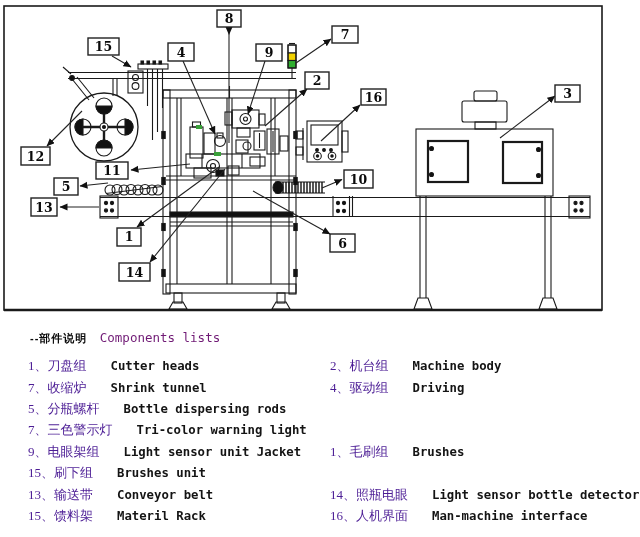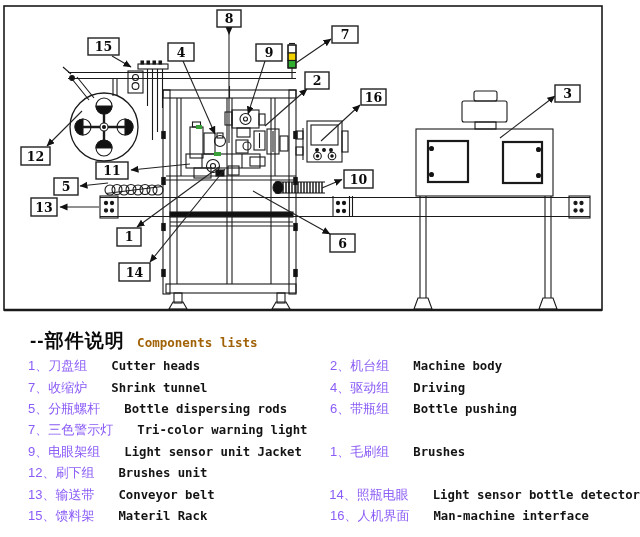--- a/index.html
+++ b/index.html
@@ -1,29 +1,29 @@
 <!DOCTYPE html>
 <html><head>
 <meta charset="utf-8">
 <style>
   html,body{margin:0;padding:0;background:#fff;}
   body{width:640px;height:537px;position:relative;overflow:hidden;
        font-family:"Liberation Sans",sans-serif;color:#111;}
   #diagram{position:absolute;left:0;top:0;}
   .components{position:absolute;left:0;top:324px;width:640px;}
   .heading{position:absolute;left:30px;top:4px;white-space:nowrap;}
-  .heading .zh{font-size:19px;font-weight:bold;color:#0a0a0a;letter-spacing:1px;}
+  .heading .zh{font-size:11px;font-weight:bold;color:#0a0a0a;letter-spacing:1px;}
   .heading .en{font-family:"DejaVu Sans Mono","Liberation Mono",monospace;
-               font-size:12.5px;font-weight:bold;margin-left:8px;color:#a16207;}
+               font-size:12.5px;font-weight:normal;margin-left:8px;color:#701a75;}
   .rows{position:absolute;left:0;top:31px;width:640px;}
   .row{display:flex;height:21.4px;align-items:center;}
   .cell{white-space:nowrap;}
   .cell.left{width:302px;padding-left:28px;}
   .cell.right{flex:1;}
-  .zh-item{font-size:13px;color:#8b5cf6;}
+  .zh-item{font-size:13px;color:#4c1d95;font-family:Liberation Serif, serif;}
   .en-item{font-family:"DejaVu Sans Mono","Liberation Mono",monospace;
            font-size:12.3px;font-weight:bold;color:#141414;margin-left:24px;}
   svg text.callout-num{font-family:"DejaVu Serif","Liberation Serif",serif;
                        font-size:12.5px;font-weight:bold;fill:#0a0a0a;}
 </style>
 </head>
 <body>
 
 <svg id="diagram" width="640" height="324" viewBox="0 0 640 324" fill="none" stroke="#1a1a1a" stroke-width="1.1">
   <defs>
@@ -320,31 +320,30 @@
     <div class="row">
       <div class="cell left"><span class="zh-item">1、刀盘组</span><span class="en-item">Cutter heads</span></div>
       <div class="cell right"><span class="zh-item">2、机台组</span><span class="en-item">Machine body</span></div>
     </div>
     <div class="row">
       <div class="cell left"><span class="zh-item">7、收缩炉</span><span class="en-item">Shrink tunnel</span></div>
       <div class="cell right"><span class="zh-item">4、驱动组</span><span class="en-item">Driving</span></div>
     </div>
     <div class="row">
       <div class="cell left"><span class="zh-item">5、分瓶螺杆</span><span class="en-item">Bottle dispersing rods</span></div>
-      <div class="cell right"><span class="zh-item">6、带瓶组</span><span class="en-item">Bottle pushing</span></div>
     </div>
     <div class="row">
       <div class="cell left"><span class="zh-item">7、三色警示灯</span><span class="en-item">Tri-color warning light</span></div>
     </div>
     <div class="row">
       <div class="cell left"><span class="zh-item">9、电眼架组</span><span class="en-item">Light sensor unit Jacket</span></div>
       <div class="cell right"><span class="zh-item">1、毛刷组</span><span class="en-item">Brushes</span></div>
     </div>
     <div class="row">
-      <div class="cell left"><span class="zh-item">12、刷下组</span><span class="en-item">Brushes unit</span></div>
+      <div class="cell left"><span class="zh-item">15、刷下组</span><span class="en-item">Brushes unit</span></div>
     </div>
     <div class="row">
       <div class="cell left"><span class="zh-item">13、输送带</span><span class="en-item">Conveyor belt</span></div>
       <div class="cell right"><span class="zh-item">14、照瓶电眼</span><span class="en-item">Light sensor bottle detector</span></div>
     </div>
     <div class="row">
       <div class="cell left"><span class="zh-item">15、馈料架</span><span class="en-item">Materil Rack</span></div>
       <div class="cell right"><span class="zh-item">16、人机界面</span><span class="en-item">Man-machine interface</span></div>
     </div>
   </div>

